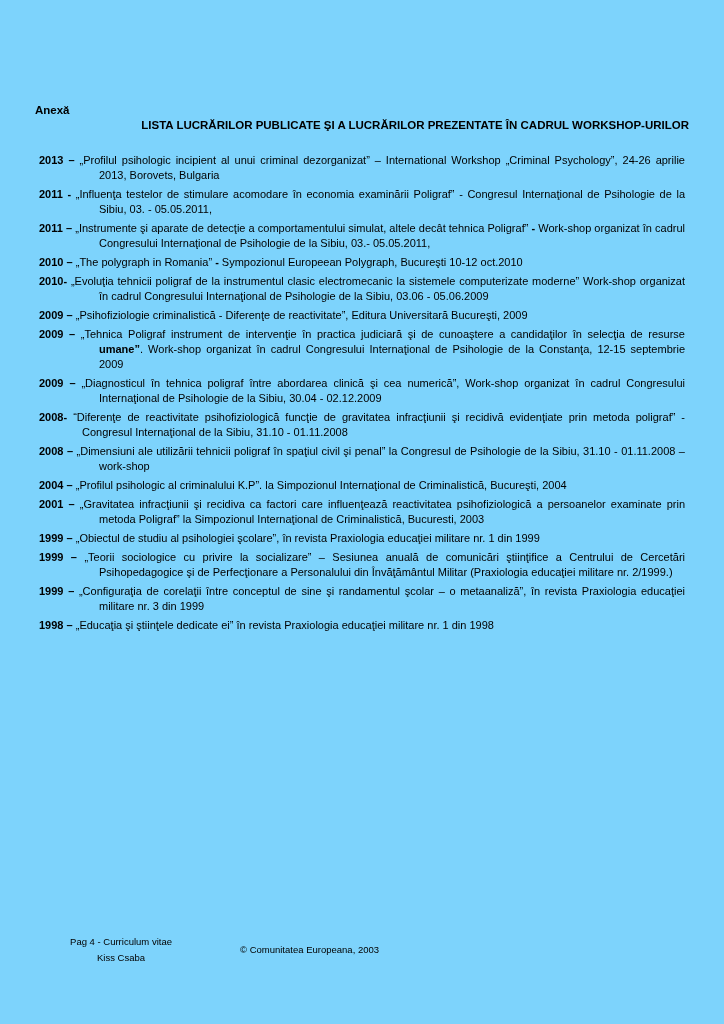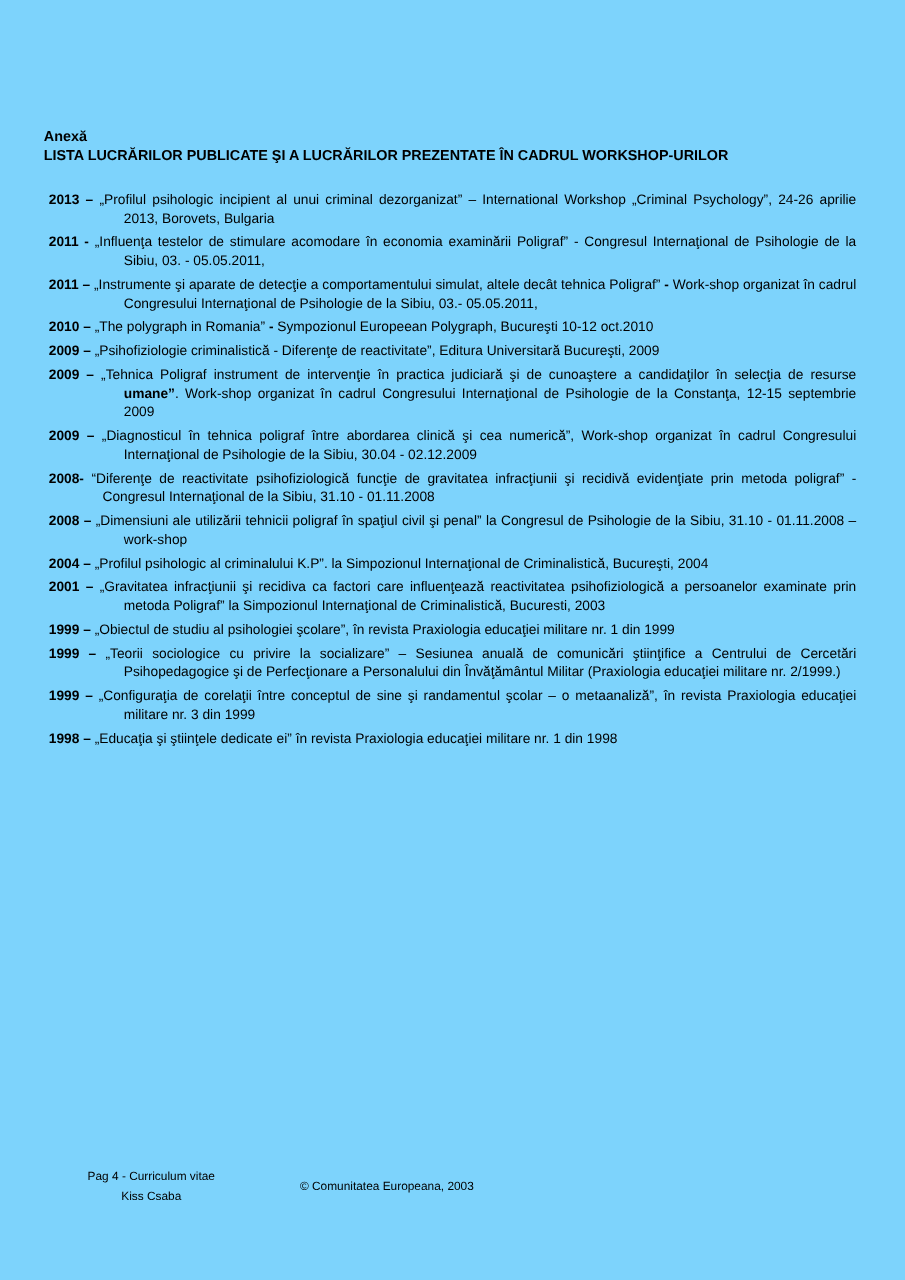--- a/index.html
+++ b/index.html
@@ -21,21 +21,21 @@
     left: 35px;
     top: 104px;
     font-size: 11.5px;
     font-weight: bold;
   }
   .doc-title {
     position: absolute;
     left: 35px;
     top: 119px;
     width: 654px;
-    text-align: left;
+    text-align: right;
     font-size: 11.5px;
     font-weight: bold;
   }
   .pub-list {
     position: absolute;
     left: 35px;
     top: 149px;
     width: 654px;
   }
   .pub-entry {
@@ -78,20 +78,21 @@
 
   <div class="annex">Anexă</div>
 
   <div class="doc-title">LISTA LUCRĂRILOR PUBLICATE ŞI A LUCRĂRILOR PREZENTATE ÎN CADRUL WORKSHOP-URILOR</div>
 
   <div class="pub-list">
       <p class="pub-entry"><b>2013 –</b> <span>„Profilul psihologic incipient al unui criminal dezorganizat” – International Workshop „Criminal Psychology”, 24-26 aprilie 2013, Borovets, Bulgaria</span></p>
       <p class="pub-entry"><b>2011 -</b> <span>„Influenţa testelor de stimulare acomodare în economia examinării Poligraf” - Congresul Internaţional de Psihologie de la Sibiu, 03. - 05.05.2011,</span></p>
       <p class="pub-entry"><b>2011 –</b> <span>„Instrumente şi aparate de detecţie a comportamentului simulat, altele decât tehnica Poligraf” </span><b>- </b><span>Work-shop organizat în cadrul Congresului Internaţional de Psihologie de la Sibiu, 03.- 05.05.2011,</span></p>
       <p class="pub-entry"><b>2010 –</b> <span>„The polygraph in Romania” </span><b>- </b><span>Sympozionul Europeean Polygraph, Bucureşti 10-12 oct.2010</span></p>
+      <p class="pub-entry"><b>2010-</b> <span>„Evoluţia tehnicii poligraf de la instrumentul clasic electromecanic la sistemele computerizate moderne” Work-shop organizat în cadrul Congresului Internaţional de Psihologie de la Sibiu, 03.06 - 05.06.2009</span></p>
       <p class="pub-entry"><b>2009 –</b> <span>„Psihofiziologie criminalistică - Diferenţe de reactivitate”, Editura Universitară Bucureşti, 2009</span></p>
       <p class="pub-entry"><b>2009 –</b> <span>„Tehnica Poligraf instrument de intervenţie în practica judiciară şi de cunoaştere a candidaţilor în selecţia de resurse </span><b>umane”</b><span>. Work-shop organizat în cadrul Congresului Internaţional de Psihologie de la Constanţa, 12-15 septembrie 2009</span></p>
       <p class="pub-entry"><b>2009 –</b> <span>„Diagnosticul în tehnica poligraf între abordarea clinică şi cea numerică”, Work-shop organizat în cadrul Congresului Internaţional de Psihologie de la Sibiu, 30.04 - 02.12.2009</span></p>
       <p class="pub-entry indent-small"><b>2008-</b> <span>“Diferenţe de reactivitate psihofiziologică funcţie de gravitatea infracţiunii şi recidivă evidenţiate prin metoda poligraf” - Congresul Internaţional de la Sibiu, 31.10 - 01.11.2008</span></p>
       <p class="pub-entry"><b>2008 –</b> <span>„Dimensiuni ale utilizării tehnicii poligraf în spaţiul civil şi penal” la Congresul de Psihologie de la Sibiu, 31.10 - 01.11.2008 – work-shop</span></p>
       <p class="pub-entry"><b>2004 –</b> <span>„Profilul psihologic al criminalului K.P”. la Simpozionul Internaţional de Criminalistică, Bucureşti, 2004</span></p>
       <p class="pub-entry"><b>2001 –</b> <span>„Gravitatea infracţiunii şi recidiva ca factori care influenţează reactivitatea psihofiziologică a persoanelor examinate prin metoda Poligraf” la Simpozionul Internaţional de Criminalistică, Bucuresti, 2003</span></p>
       <p class="pub-entry"><b>1999 –</b> <span>„Obiectul de studiu al psihologiei şcolare”, în revista Praxiologia educaţiei militare nr. 1 din 1999</span></p>
       <p class="pub-entry"><b>1999 –</b> <span>„Teorii sociologice cu privire la socializare” – Sesiunea anuală de comunicări ştiinţifice a Centrului de Cercetări Psihopedagogice şi de Perfecţionare a Personalului din Învăţământul Militar (Praxiologia educaţiei militare nr. 2/1999.)</span></p>
       <p class="pub-entry"><b>1999 –</b> <span>„Configuraţia de corelaţii între conceptul de sine şi randamentul şcolar – o metaanaliză”, în revista Praxiologia educaţiei militare nr. 3 din 1999</span></p>

